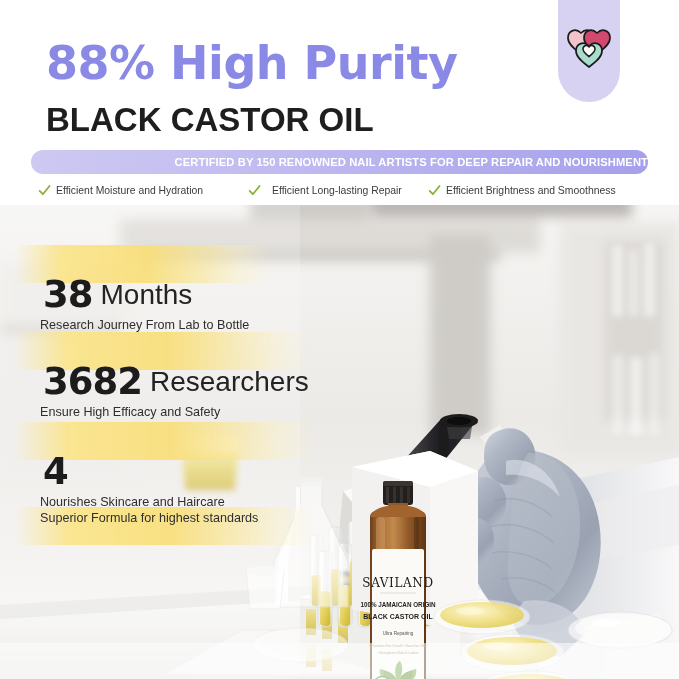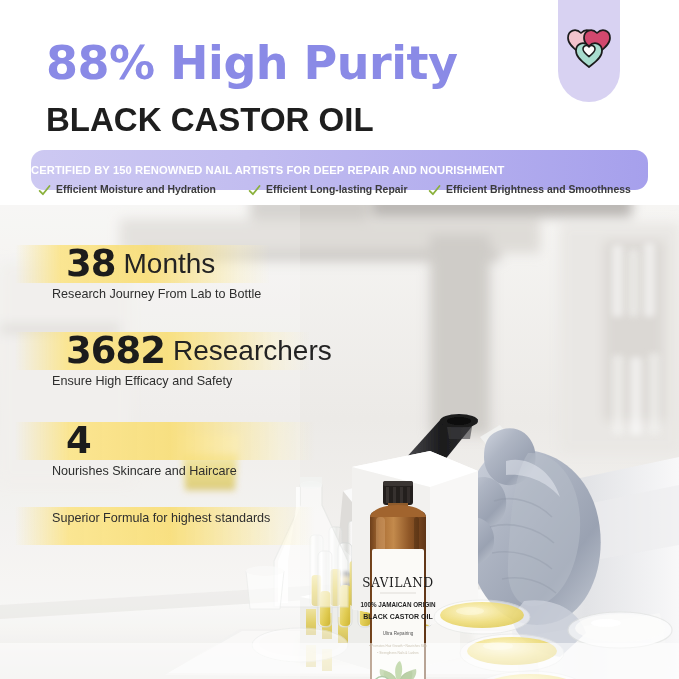--- a/index.html
+++ b/index.html
@@ -30,63 +30,63 @@
     font-family:"DejaVu Sans", sans-serif;
   }
   .title-sub {
     position:absolute; left:46px; top:103px;
     font-size:33px; font-weight:bold; letter-spacing:0px;
     color:#1e1e1e; line-height:1;
     font-family:"Liberation Sans", sans-serif;
   }
 
   .cert-banner {
-    position:absolute; left:31px; top:150px; width:617px; height:40px;
+    position:absolute; left:31px; top:150px; width:617px; height:24px;
     background:linear-gradient(90deg,#cdc9f2 0%,#c2bdf0 35%,#a6a0ec 100%);
     border-radius:13px;
-    display:flex; align-items:center; justify-content:flex-start;
+    display:flex; align-items:center; justify-content:flex-end;
   }
   .cert-banner span {
     color:#ffffff; font-size:11.2px; font-weight:bold; letter-spacing:0.1px;
     white-space:nowrap;
     font-family:"Liberation Sans", sans-serif;
   }
 
   .feature-row { position:absolute; left:38px; top:184px; width:610px; display:flex; }
-  .feature { display:flex; align-items:flex-start; white-space:nowrap;font-weight:bold; }
+  .feature { display:flex; align-items:center; white-space:nowrap; }
   .feature:nth-child(1){ width:210px; }
-  .feature:nth-child(2){ width:180px; }
+  .feature:nth-child(2){ width:180px;gap:6px; }
   .feature-check { width:13px; height:13px; margin-right:5px; flex:0 0 auto; }
   .feature-label { font-size:10.4px; color:#3b3b3b; font-family:"Liberation Sans", sans-serif; }
 
   
   .photo {
     position:absolute; left:0; top:205px; width:679px; height:474px;
     overflow:hidden; background:#d946ef;
   }
   .photo svg { display:block; }
 
   
   .stats { position:absolute; left:0; top:205px; width:679px; height:474px; z-index:15; }
   .stat { position:absolute; left:0; }
   .stat .hl {
     position:absolute; left:15px; top:0; height:38px;
     background:linear-gradient(90deg, rgba(255,241,190,0) 0%, rgba(250,228,140,0.95) 18%, rgba(248,222,120,0.92) 52%, rgba(252,240,185,0.35) 88%, rgba(255,255,255,0) 100%);
   }
-  .stat .line { position:relative; display:flex; align-items:flex-end; height:38px; padding-left:66px; }
+  .stat .line { position:relative; display:flex; align-items:flex-end; height:38px; padding-left:43px;margin-top:31px; }
   .stat .num {
     font-size:37px; font-weight:bold; color:#1c1c1c; line-height:38px;
     font-family:"DejaVu Sans", sans-serif; letter-spacing:-1px;
   }
   .stat .unit {
     font-size:28px; color:#232323; line-height:38px; margin-left:8px;
     font-family:"Liberation Sans", sans-serif;
   }
   .stat .desc {
-    position:relative; padding-left:52px; margin-top:4px;
+    position:relative; padding-left:40px; margin-top:4px;
     font-size:12.6px; color:#2e2e2e;
     font-family:"Liberation Sans", sans-serif;
   }
 
   #stat0 { top:40px; }
   #stat0 .hl { width:255px; }
   #stat1 { top:127px; }
   #stat1 .hl { width:295px; }
   #stat2 { top:217px; }
   #stat2 .hl { width:300px; }

